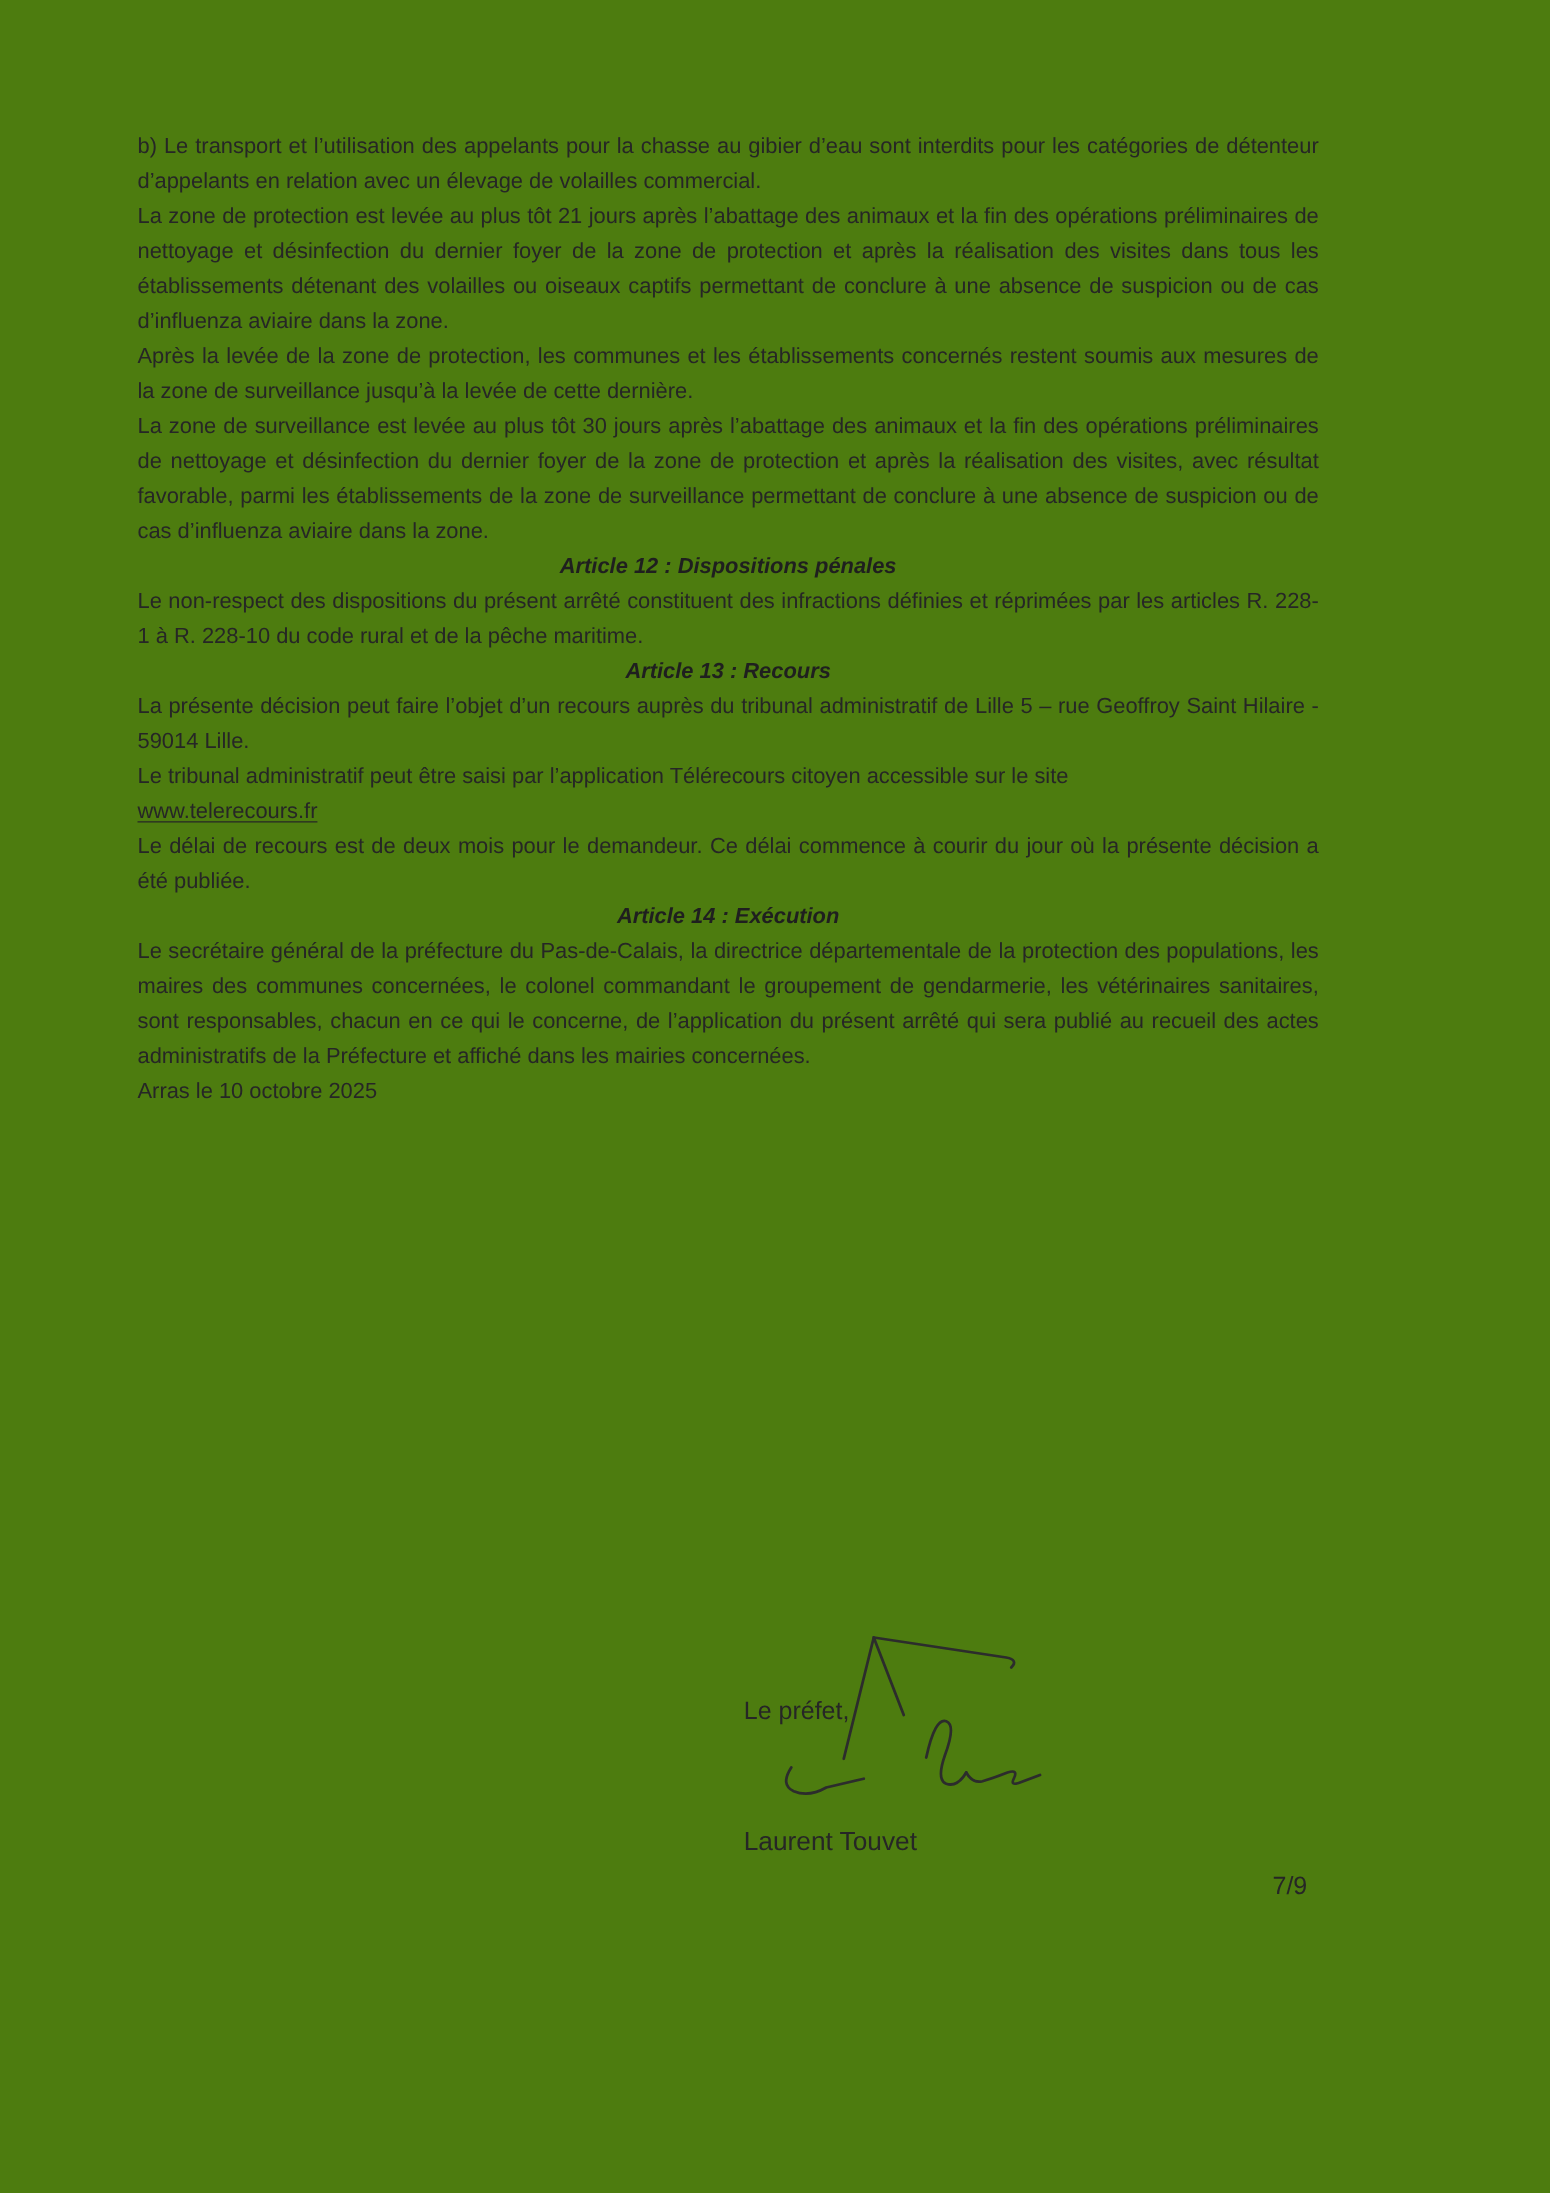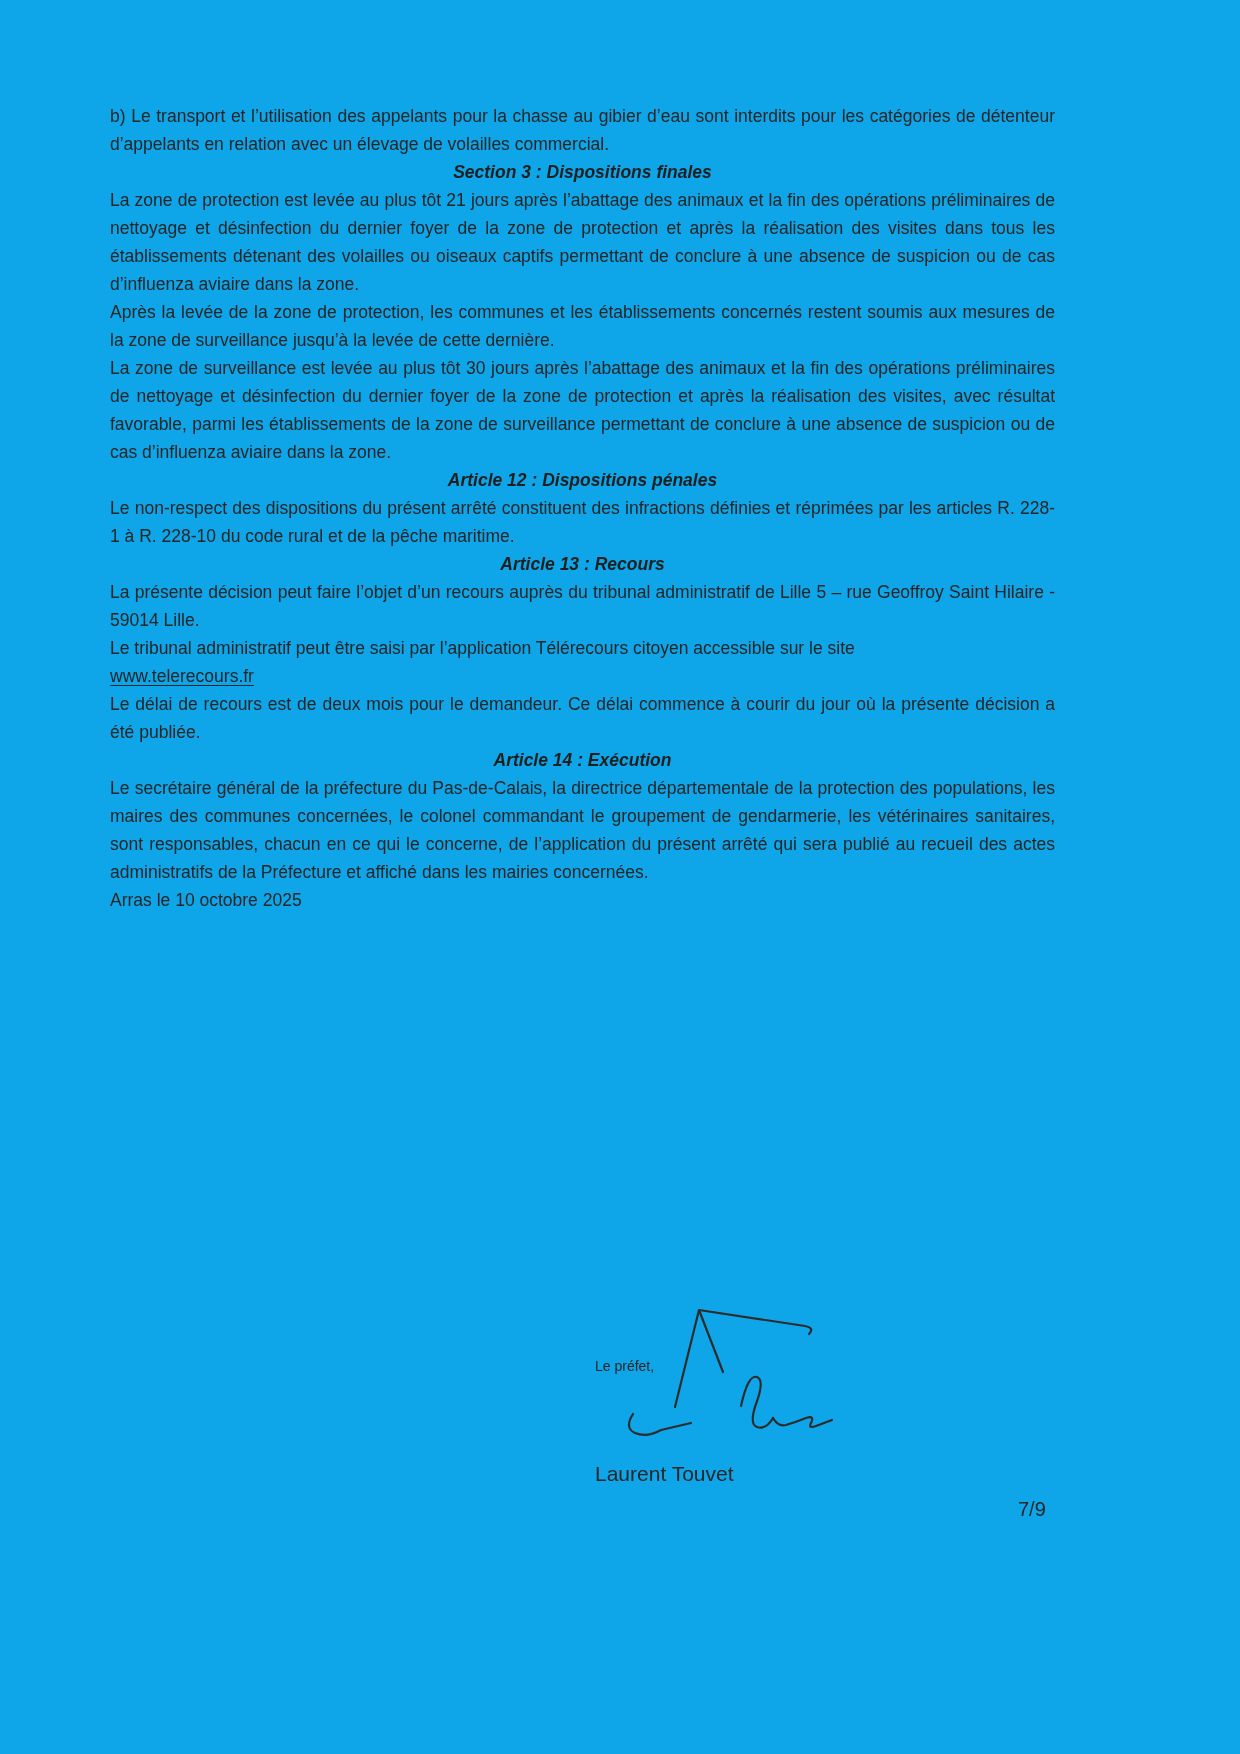--- a/index.html
+++ b/index.html
@@ -5,21 +5,21 @@
   html, body {
     margin: 0;
     padding: 0;
     background: #e8e8e8;
   }
   .page {
     position: relative;
     width: 1240px;
     height: 1754px;
     margin: 0 auto;
-    background: #0ea5e9;
+    background: #4d7c0f;
     font-family: "Liberation Sans", sans-serif;
     color: #262626;
     overflow: hidden;
   }
   .content {
     padding: 102px 185px 0 110px;
     font-size: 17.5px;
     line-height: 28px;
   }
   p.body-text {
@@ -59,21 +59,21 @@
     position: absolute;
     left: 595px;
     top: 1300px;
     width: 330px;
     height: 200px;
   }
   .sig-role {
     position: absolute;
     left: 0;
     top: 58px;
-    font-size: 14px;
+    font-size: 20px;
     color: #262626;
   }
   .sig-svg {
     position: absolute;
     left: 28px;
     top: 2px;
     width: 230px;
     height: 150px;
   }
   .sig-name {
@@ -93,21 +93,20 @@
 </style>
 </head>
 <body>
 
 <div class="page">
   <div class="content">
 
     <p class="body-text">b) Le transport et l’utilisation des appelants pour la chasse au gibier d’eau sont interdits pour les catégories de détenteur d’appelants en relation avec un élevage de volailles commercial.</p>
 
 
-    <h2 class="heading mt-56">Section 3 : Dispositions finales</h2>
 
 
     <p class="body-text mt-22">La zone de protection est levée au plus tôt 21 jours après l’abattage des animaux et la fin des opérations préliminaires de nettoyage et désinfection du dernier foyer de la zone de protection et après la réalisation des visites dans tous les établissements détenant des volailles ou oiseaux captifs permettant de conclure à une absence de suspicion ou de cas d’influenza aviaire dans la zone.</p>
     <p class="body-text">Après la levée de la zone de protection, les communes et les établissements concernés restent soumis aux mesures de la zone de surveillance jusqu’à la levée de cette dernière.</p>
     <p class="body-text mt-20">La zone de surveillance est levée au plus tôt 30 jours après l’abattage des animaux et la fin des opérations préliminaires de nettoyage et désinfection du dernier foyer de la zone de protection et après la réalisation des visites, avec résultat favorable, parmi les établissements de la zone de surveillance permettant de conclure à une absence de suspicion ou de cas d’influenza aviaire dans la zone.</p>
 
     <h2 class="heading mt-48">Article 12 : Dispositions pénales</h2>
 
     <p class="body-text mt-24">Le non-respect des dispositions du présent arrêté constituent des infractions définies et réprimées par les articles R. 228-1 à R. 228-10 du code rural et de la pêche maritime.</p>
 

